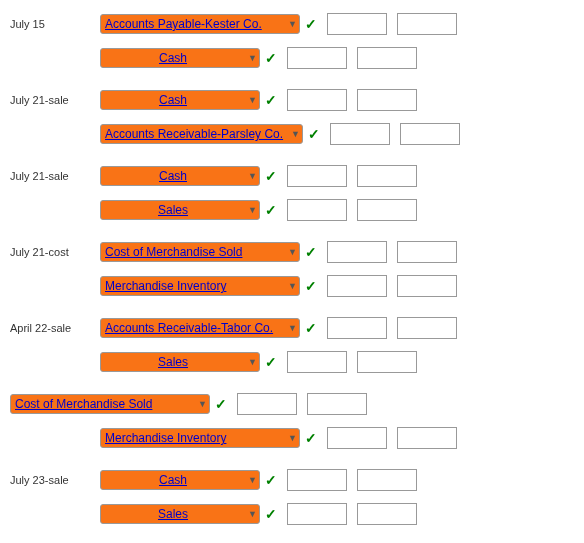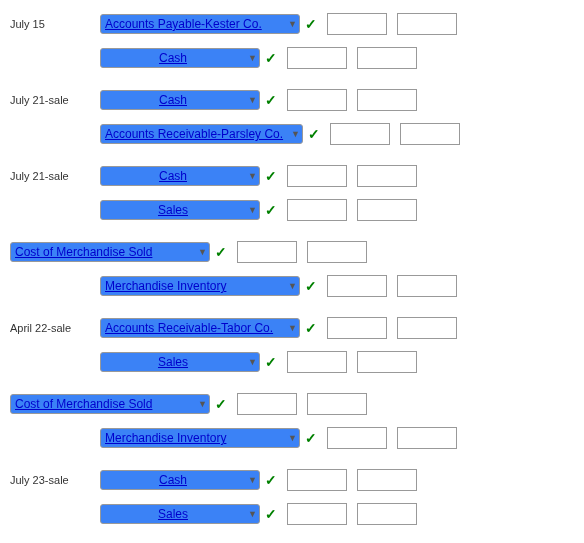--- a/index.html
+++ b/index.html
@@ -27,21 +27,21 @@
       flex-shrink: 0;
     }
     .select-wrapper {
       position: relative;
       display: inline-flex;
       align-items: center;
     }
     .select-wrapper select {
       border: 1px solid #999;
       border-radius: 3px;
-      background: #3b82f6;
+      background: #f97316;
       font-size: 12px;
       color: #00c;
       padding: 2px 18px 2px 4px;
       cursor: pointer;
       text-decoration: underline;
       appearance: none;
       -webkit-appearance: none;
       min-width: 60px;
     }
     .select-wrapper.wide select {
@@ -143,20 +143,21 @@
       <div class="select-wrapper medium">
         <select><option>Sales</option></select>
         <span class="chevron-down">▼</span>
       </div>
       <span class="check-icon">✓</span>
       <input type="text" class="amount-input" style="">
       <input type="text" class="amount-input-right" style="">
     </div>
     <div class="row-gap"></div>
     <div class="entry-row">
+      <span class="date-label">July 21-cost</span>
       <div class="select-wrapper wide">
         <select><option>Cost of Merchandise Sold</option></select>
         <span class="chevron-down">▼</span>
       </div>
       <span class="check-icon">✓</span>
       <input type="text" class="amount-input" style="">
       <input type="text" class="amount-input-right" style="">
     </div>
     <div class="entry-row">
       <span class="date-label"></span>

